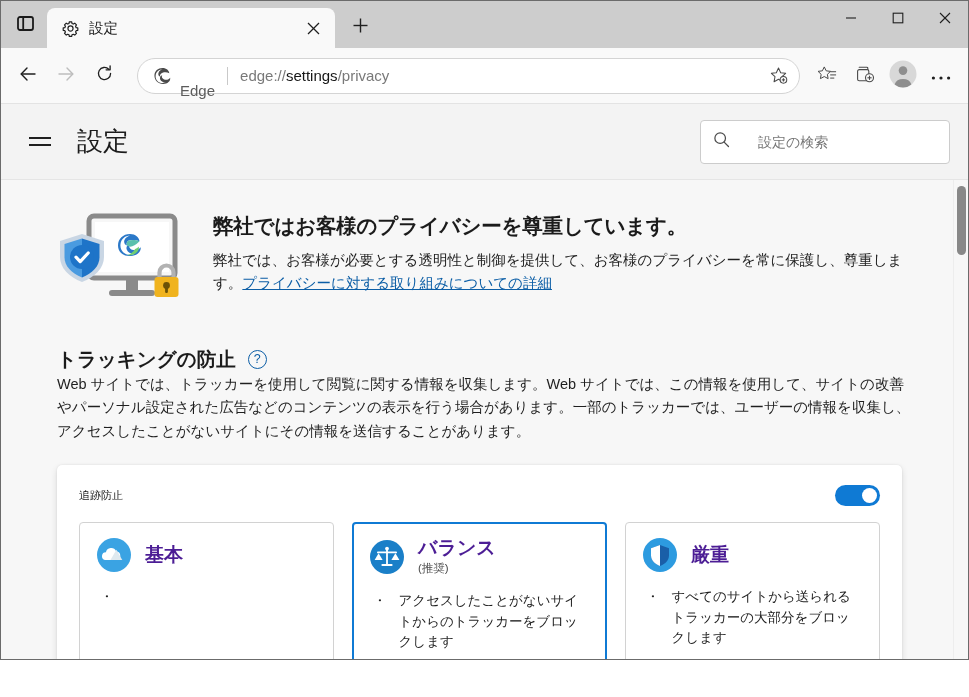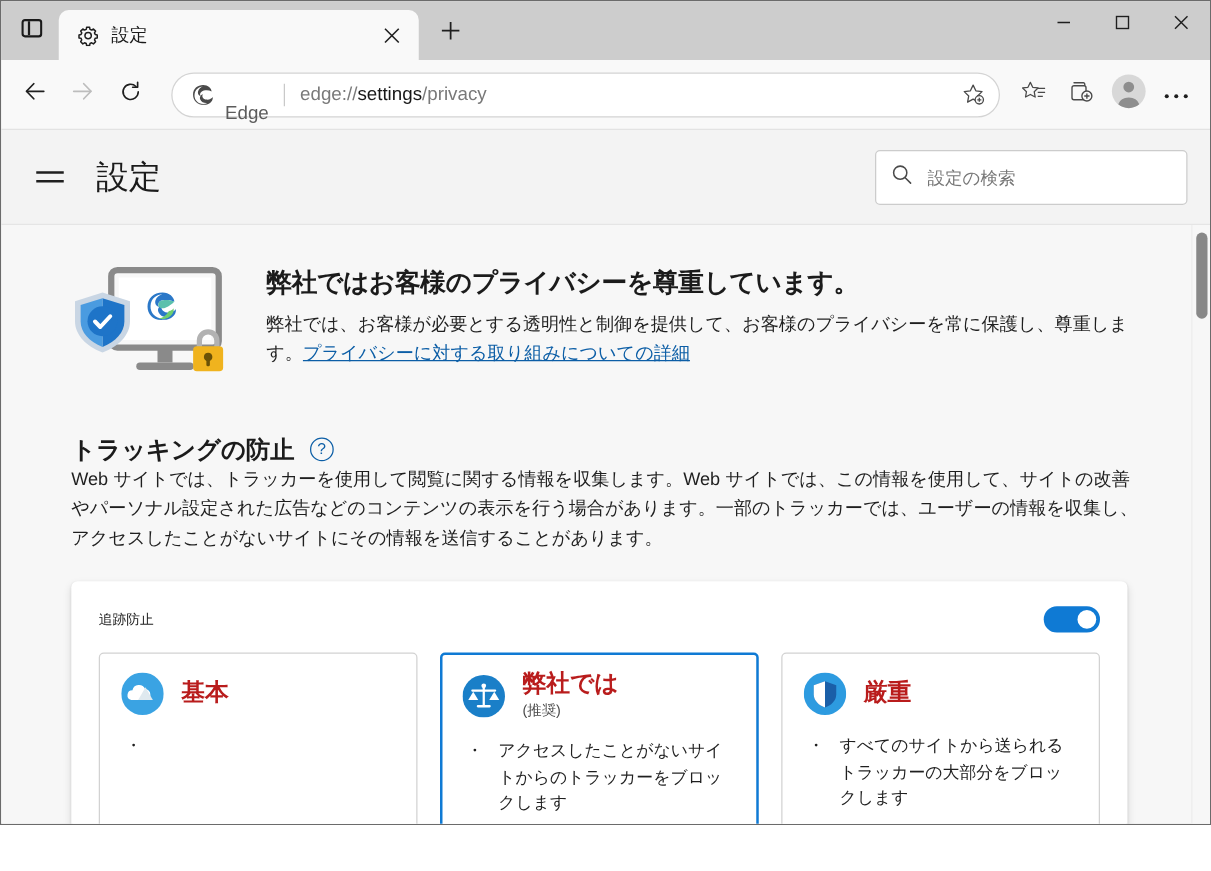--- a/index.html
+++ b/index.html
@@ -141,20 +141,21 @@
     font-weight: 400;
   }
   .search-wrap { margin-left: auto; }
   .search-box {
     width: 250px; height: 44px;
     background: #ffffff;
     border: 1px solid #cccccc;
     border-radius: 4px;
     display: flex; align-items: center;
     padding: 0 12px;
+    gap: 16px;
   }
   .search-box input {
     border: none; outline: none;
     flex: 1;
     font-size: 14px; color: #1b1b1b;
     font-family: inherit;
     margin-left: 12px;
     background: transparent;
   }
   .search-box input::placeholder { color: #767676; }
@@ -240,21 +241,21 @@
     padding: 15px 17px 16px 17px;
     background: #ffffff;
     min-height: 122px;
   }
   .level.selected {
     border: 2px solid #0f7ad4;
     padding: 14px 16px 15px 16px;
   }
   .level-head { display: flex; align-items: center; gap: 14px; }
   .level-ico { width: 34px; height: 34px; flex: none; }
-  .level-name { font-size: 19px; font-weight: bold; color: #b91c1c; line-height: 1.1; }
+  .level-name { font-size: 19px; font-weight: bold; color: #4c1d95; line-height: 1.1; }
   .level-sub { font-size: 11.5px; color: #4a4a4a; margin-top: 2px; }
   .level-bullets { margin-top: 15px; }
   .bullet {
     display: flex; gap: 12px;
     font-size: 13.5px; color: #1f1f1f;
     line-height: 1.5;
     padding-left: 3px;
   }
   .bullet .dot { flex: none; }
 
@@ -527,21 +528,21 @@
                   <circle cx="17" cy="17" r="17" fill="#1a7fc8"></circle>
                   <rect x="16.1" y="9" width="1.8" height="16" fill="#ffffff"></rect>
                   <rect x="11.4" y="24" width="11.2" height="1.9" rx="0.9" fill="#ffffff"></rect>
                   <rect x="7" y="11.6" width="20" height="1.7" rx="0.85" fill="#ffffff"></rect>
                   <circle cx="17" cy="8.6" r="1.9" fill="#ffffff"></circle>
                   <path d="M8.6 13.3 L4.6 20 h8z" fill="#ffffff"></path>
                   <path d="M25.4 13.3 L21.4 20 h8z" fill="#ffffff"></path>
                 </svg>
               </span>
               <div>
-                <div class="level-name">弊社では</div>
+                <div class="level-name">バランス</div>
                 <div class="level-sub">(推奨)</div>
               </div>
             </div>
             <div class="level-bullets">
               <div class="bullet">
                 <span class="dot">・</span>
                 <span>アクセスしたことがないサイトからのトラッカーをブロックします</span>
               </div>
             </div>
           </div>

